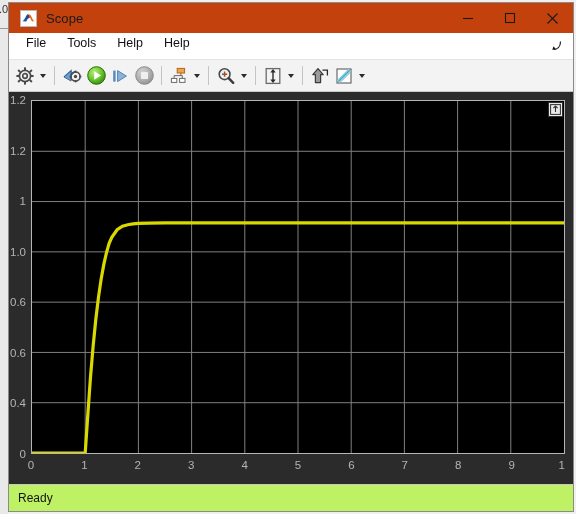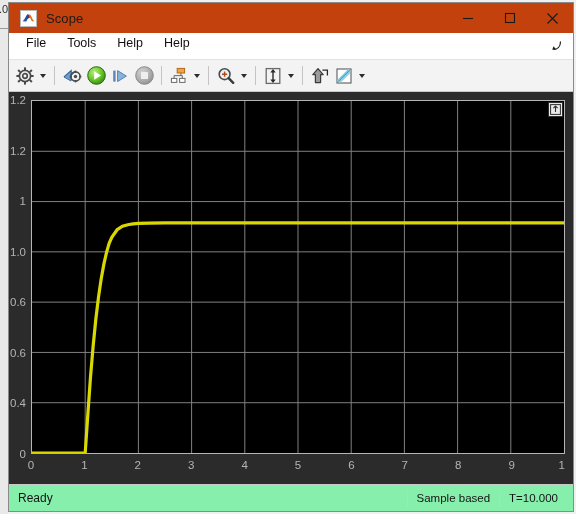--- a/index.html
+++ b/index.html
@@ -208,21 +208,21 @@
     top: 0;
     bottom: 0;
     width: 8px;
     background: #2b2b2b;
   }
 
   
   .statusbar {
     height: 26px;
     flex: 0 0 26px;
-    background: #86efac;
+    background: #bef264;
     border-top: 1px solid #c8c8c8;
     display: flex;
     align-items: center;
     position: relative;
   }
   .status-left {
     font-size: 12px;
     color: #141414;
     margin-left: 9px;
   }
@@ -526,20 +526,16 @@
               <path d="M5.5 2.0 L5.5 8.0 M3.4 4.1 L5.5 2.0 L7.6 4.1" fill="none" stroke="#2f2f2f" stroke-width="1.1"></path>
             </svg>
           </div>
         </div>
       </div>
       <div class="scrollbar-v"></div>
     </div>
 
     <div class="statusbar">
       <div class="status-left">Ready</div>
-      <div class="status-right">
-        <div class="status-cell">Sample based</div>
-        <div class="status-cell">T=10.000</div>
-      </div>
     </div>
   </div>
 
 </div>
 
 </body></html>

